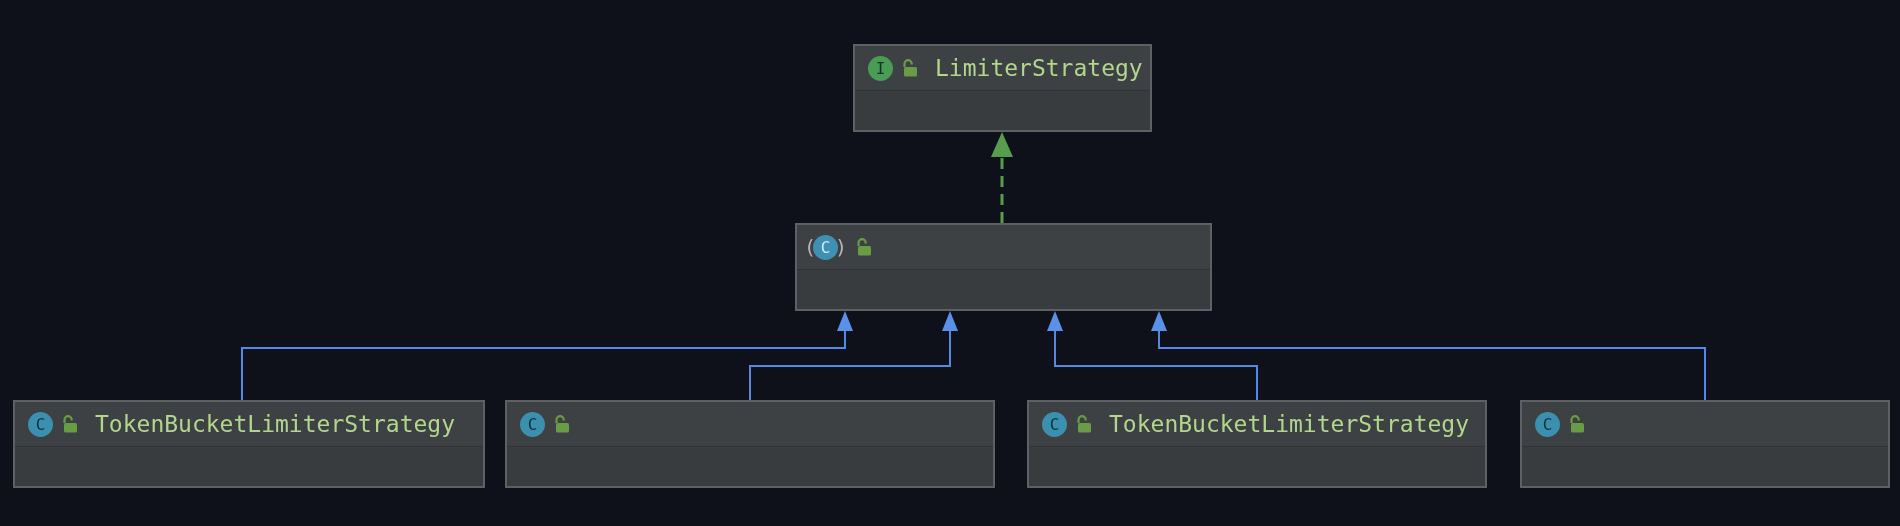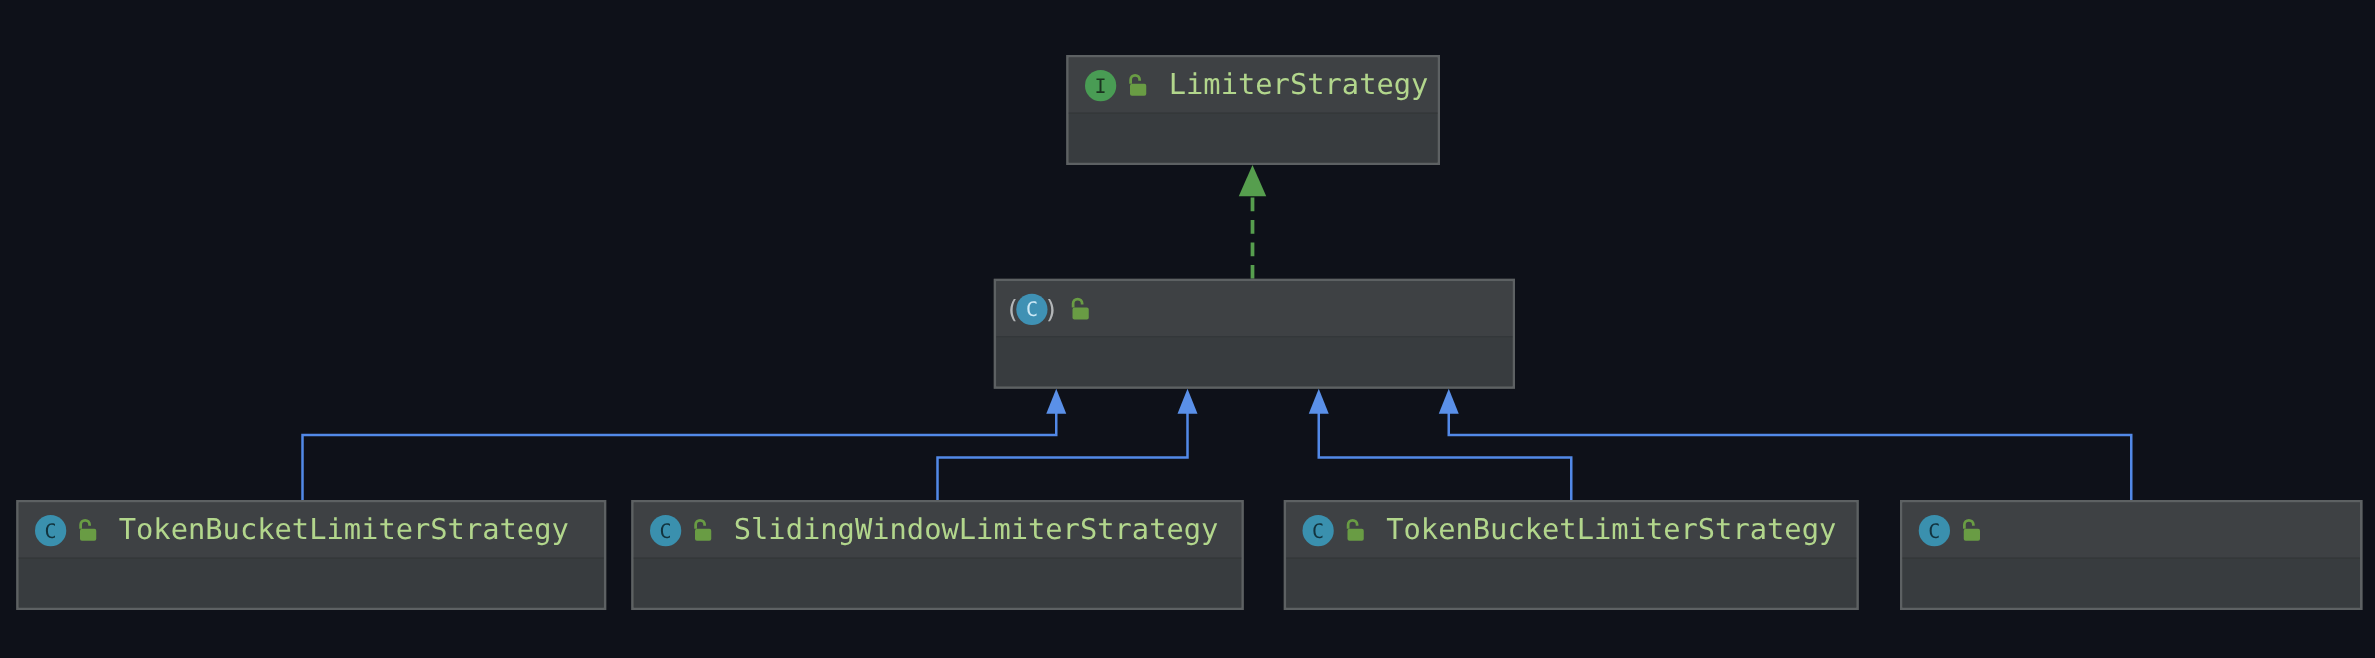--- a/index.html
+++ b/index.html
@@ -142,21 +142,20 @@
     <div class="node-header">
       <span class="icon-circle class-circle">
           <span>C</span>
         </span>
       <span class="lock">
         <svg width="22" height="22" viewBox="0 0 22 22">
             <path d="M5.5,10 V6.8 a3.6,3.6 0 0 1 7.2,0 V7.6" fill="none" stroke="#699C44" stroke-width="2.2"></path>
             <rect x="5" y="10" width="13" height="9.5" rx="1.5" fill="#699C44"></rect>
           </svg>
       </span>
-      <span class="node-label">SlidingWindowLimiterStrategy</span>
     </div>
     <div class="node-body"></div>
   </div>
 
   <div class="node" style="left:1027px;top:400px;width:460px;">
     <div class="node-header">
       <span class="icon-circle class-circle">
           <span>C</span>
         </span>
       <span class="lock">

